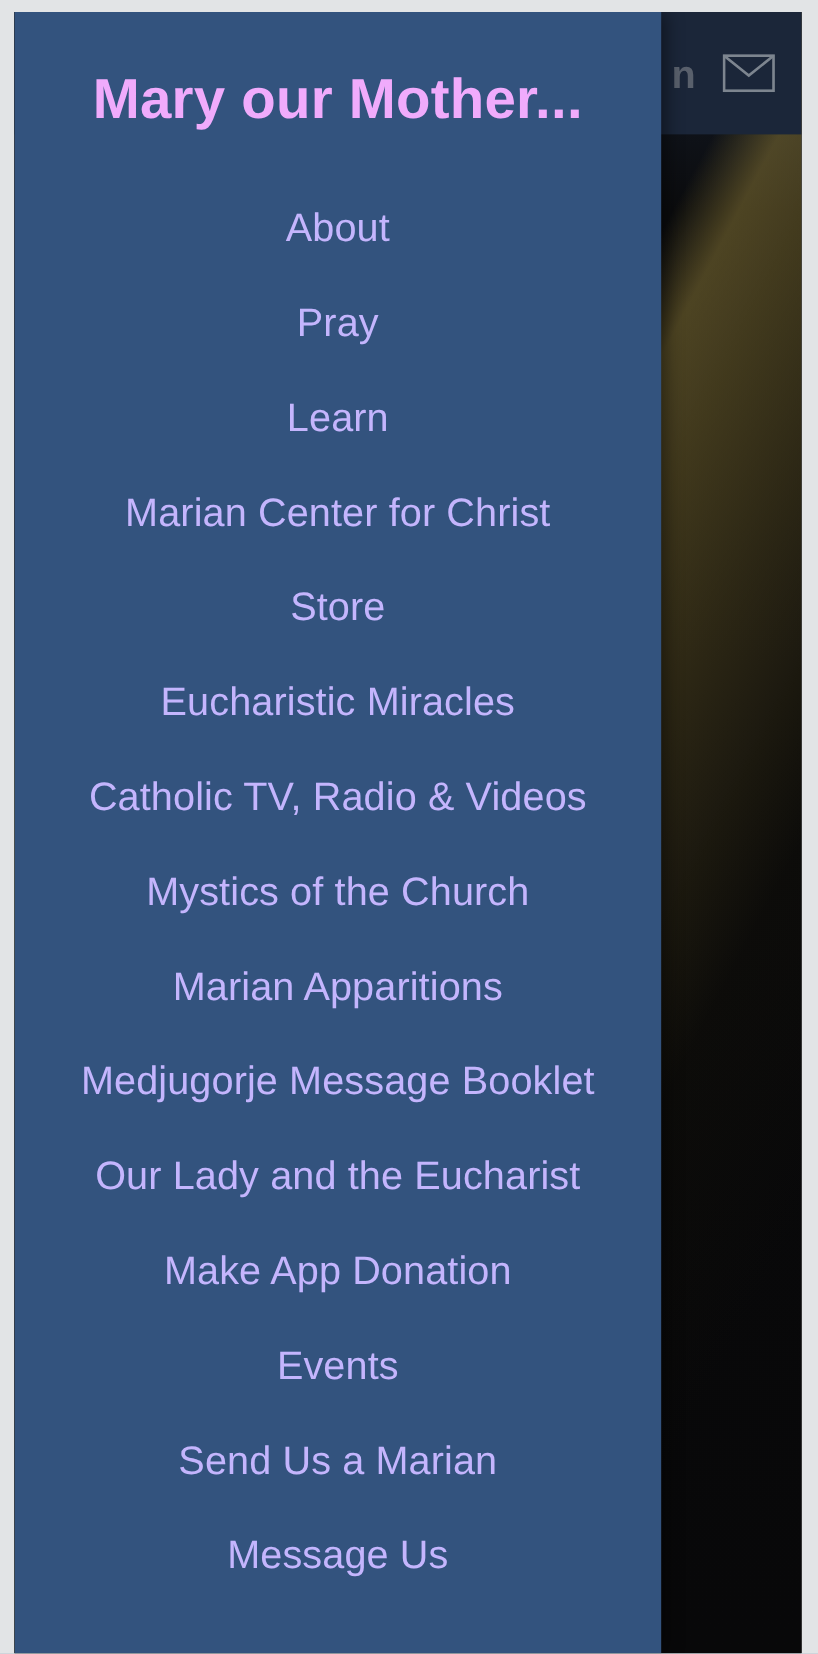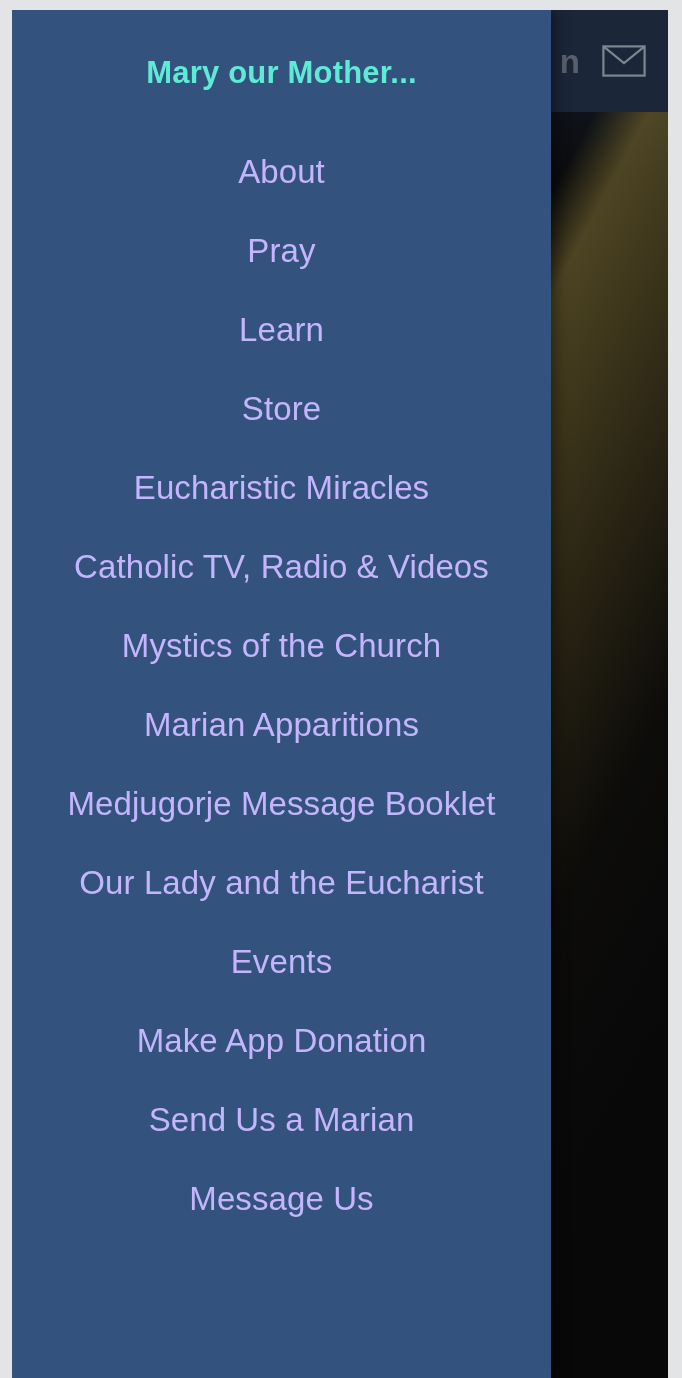--- a/index.html
+++ b/index.html
@@ -115,22 +115,22 @@
     left:0;
     top:0;
     width:539px;
     height:1368px;
     background:#33537e;
     overflow:hidden;
     box-shadow:4px 0 14px rgba(0,0,0,0.45);
   }
 
   #nav-title {
-    color:#5eead4;
-    font-size:31px;
+    color:#f0abfc;
+    font-size:47px;
     font-weight:700;
     text-align:center;
     letter-spacing:0.2px;
     white-space:nowrap;
     padding-top:46px;
     padding-bottom:4px;
     line-height:1.1;
   }
 
   #nav-list {
@@ -185,29 +185,30 @@
 
     <nav id="nav-drawer">
 
       <div id="nav-title">Mary our Mother...</div>
 
       <ul id="nav-list">
 
           <li class="nav-item">About</li>
           <li class="nav-item">Pray</li>
           <li class="nav-item">Learn</li>
+          <li class="nav-item">Marian Center for Christ</li>
           <li class="nav-item">Store</li>
           <li class="nav-item">Eucharistic Miracles</li>
           <li class="nav-item">Catholic TV, Radio &amp; Videos</li>
           <li class="nav-item">Mystics of the Church</li>
           <li class="nav-item">Marian Apparitions</li>
           <li class="nav-item">Medjugorje Message Booklet</li>
           <li class="nav-item">Our Lady and the Eucharist</li>
+          <li class="nav-item">Make App Donation</li>
           <li class="nav-item">Events</li>
-          <li class="nav-item">Make App Donation</li>
           <li class="nav-item">Send Us a Marian</li>
           <li class="nav-item">Message Us</li>
         </ul>
 
     </nav>
 
   </div>
 </div>
 
 </body></html>

